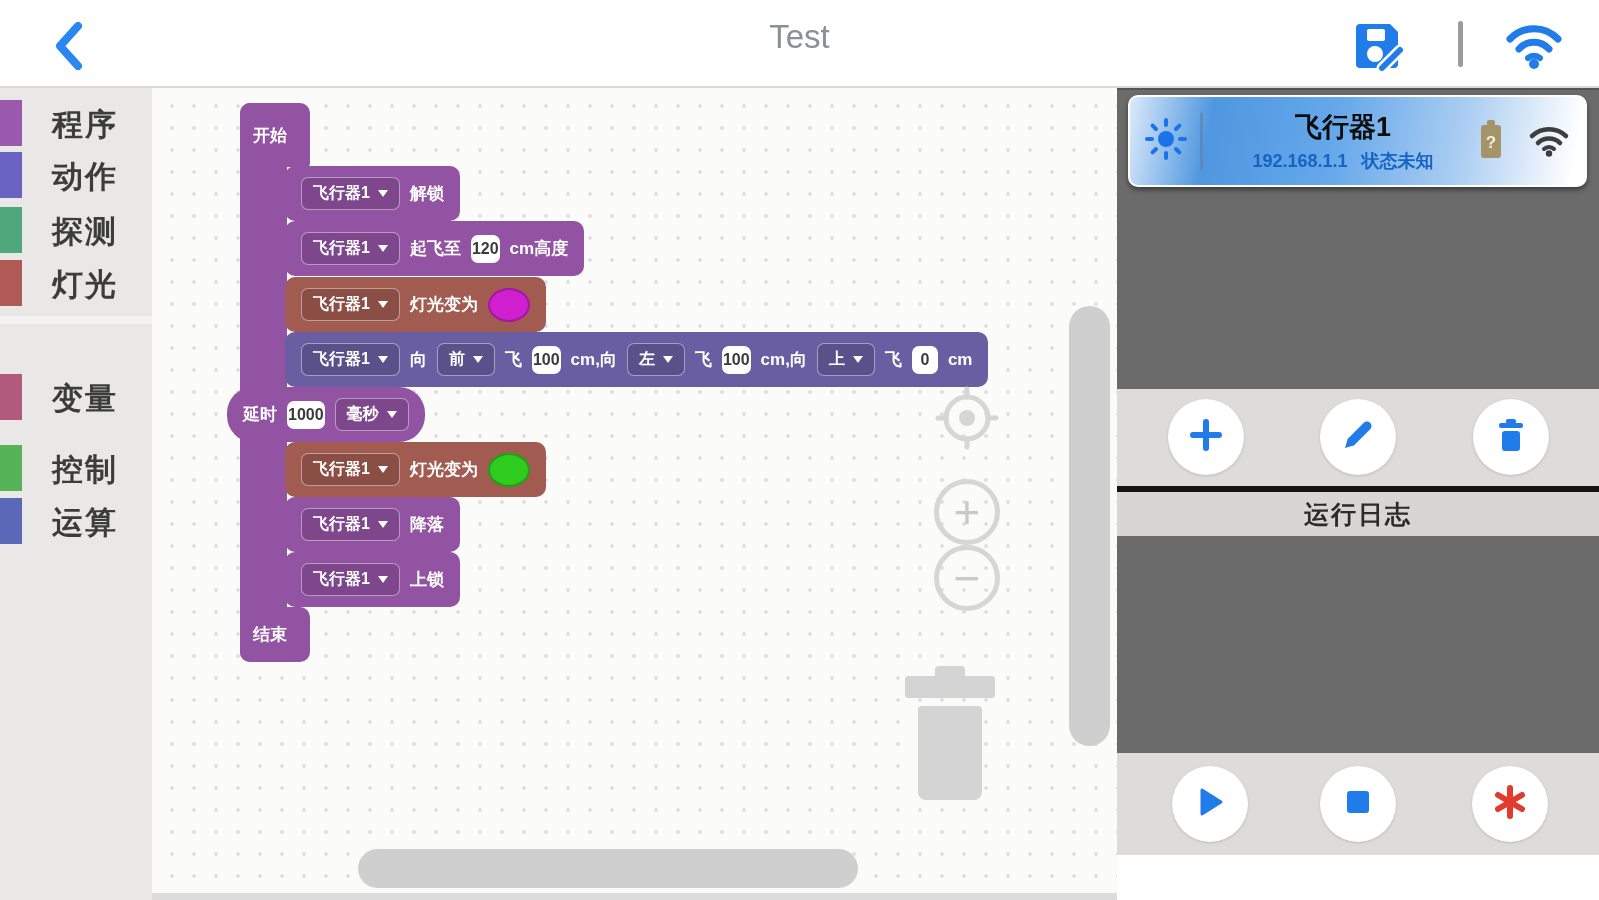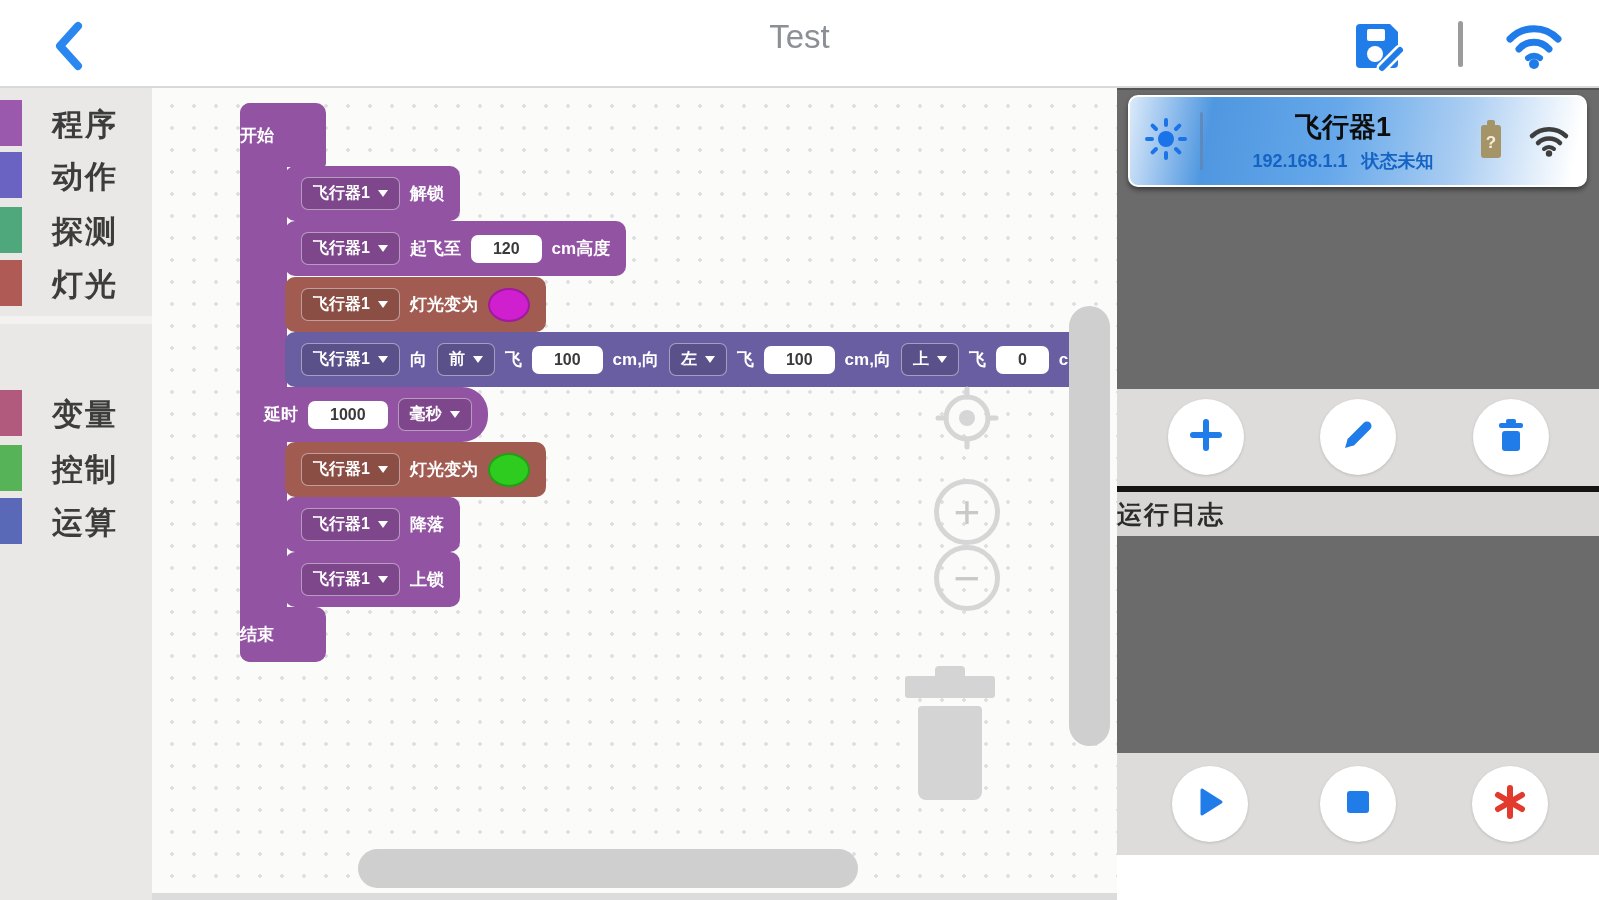--- a/index.html
+++ b/index.html
@@ -24,32 +24,32 @@
   .cat .chip { position:absolute; left:0; top:0; width:22px; height:46px; }
   .cat .lbl { position:absolute; left:52px; top:4px; font-size:31px; font-weight:bold; color:#3c3c3c; letter-spacing:2px; }
   .sidebar-gap { position:absolute; left:0; top:228px; width:152px; height:8px; background:#f3f2f0; }
 
   
   .canvas { position:relative; flex:1; background-color:#fbfbfa;
     background-image:radial-gradient(#e0e0e0 1.6px, transparent 1.8px);
     background-size:22px 22px; background-position:9px 7px; }
 
   .spine { position:absolute; left:88px; top:15px; width:47px; height:559px; background:#9353a3; border-radius:10px 0 0 10px; }
-  .cap { position:absolute; left:88px; width:86px; background:#9353a3; color:#fff; display:flex; align-items:center; padding-left:0; font-size:17px; font-weight:bold; cursor:grab; }
+  .cap { position:absolute; left:88px; width:70px; background:#9353a3; color:#fff; display:flex; align-items:center; padding-left:13px; font-size:17px; font-weight:bold; cursor:grab; }
   .cap.start { top:15px; height:64px; border-radius:10px 10px 4px 0; }
   .cap.end { top:519px; height:55px; border-radius:0 10px 10px 10px; }
 
   .blk { position:absolute; height:55px; display:flex; align-items:center; gap:10px; padding:0 16px; color:#fff; font-weight:bold; font-size:17px; border-radius:10px; cursor:grab; white-space:nowrap; }
   .blk.purple { background:#9353a3; }
   .blk.brown  { background:#a25b51; }
   .blk.indigo { background:#695ea1; }
 
   .dd { display:inline-flex; align-items:center; gap:8px; background:rgba(0,0,0,0.14); border:1px solid rgba(255,255,255,0.45); border-radius:7px; padding:5px 11px; font-size:16px; font-weight:bold; cursor:pointer; }
   .caret { width:0; height:0; border-left:5px solid transparent; border-right:5px solid transparent; border-top:7px solid #fff; }
-  .inp { background:#ffffff; color:#3a3a3a; border-radius:7px; padding:5px 22px; font-size:16px; font-weight:bold; min-width:26px; text-align:center; cursor:text; }
+  .inp { background:#ffffff; color:#3a3a3a; border-radius:7px; padding:5px 1px; font-size:16px; font-weight:bold; min-width:26px; text-align:center; cursor:text; }
   .swatch { width:42px; height:34px; border-radius:50%; border:2px solid rgba(0,0,0,0.22); cursor:pointer; }
 
   
   .ctl { position:absolute; }
   .zoom-circle { width:66px; height:66px; border:5px solid #d6d6d6; border-radius:50%; background:transparent; display:flex; align-items:center; justify-content:center; font-size:46px; color:#c9c9c9; font-weight:400; cursor:pointer; line-height:1; }
   .vscroll { position:absolute; left:917px; top:218px; width:41px; height:440px; background:#cfcfcf; border-radius:22px; cursor:grab; }
   .hscroll { position:absolute; left:206px; top:761px; width:500px; height:39px; background:#cfcfcf; border-radius:20px; cursor:grab; }
   .canvas-trash { position:absolute; left:753px; top:578px; width:90px; height:134px; }
   .trash-bump { position:absolute; left:30px; top:0; width:30px; height:14px; background:#d4d4d4; border-radius:4px 4px 0 0; }
   .trash-lid { position:absolute; left:0; top:10px; width:90px; height:22px; background:#d4d4d4; border-radius:3px; }
@@ -63,21 +63,21 @@
   .device-card { position:absolute; left:11px; top:5px; width:459px; height:92px; border-radius:10px; border:2px solid #fff;
     background:linear-gradient(100deg, #dceafa 0%, #4f97e0 18%, #66a8ea 45%, #aacdf2 72%, #ffffff 97%);
     box-shadow:0 3px 5px rgba(0,0,0,0.45); display:flex; align-items:center; padding:0 14px; cursor:pointer; }
   .card-sep { width:3px; height:58px; background:#5f86b4; border-radius:2px; margin:0 14px 0 12px; opacity:.8; }
   .card-center { flex:1; text-align:center; }
   .card-name { font-size:27px; font-weight:bold; color:#0d0d0d; }
   .card-sub { font-size:18px; font-weight:bold; color:#1564c4; margin-top:4px; }
   .card-sub .gap2 { display:inline-block; width:14px; }
   .band-buttons { position:relative; height:97px; background:#dedcda; }
   .band-blackline { height:6px; background:#141414; }
-  .band-logheader { height:44px; background:#d8d6d4; display:flex; align-items:center; font-size:25px; font-weight:bold; color:#2b2b2b; letter-spacing:2px; }
+  .band-logheader { height:44px; background:#d8d6d4; display:flex; align-items:center; justify-content:center; font-size:25px; font-weight:bold; color:#2b2b2b; letter-spacing:2px; }
   .dark2 { height:217px; background:#6b6b6b; }
   .band-bottom { position:relative; height:102px; background:#dedcda; }
   .circle-btn { position:absolute; width:76px; height:76px; border-radius:50%; background:#ffffff; display:flex; align-items:center; justify-content:center; cursor:pointer; box-shadow:0 1px 3px rgba(0,0,0,0.15); }
 </style>
 </head>
 <body>
 
 <div class="app">
 
   <header class="topbar">
@@ -126,21 +126,21 @@
       </div>
       <div class="cat" style="top:64px">
         <span class="chip" style="background: rgb(107, 99, 193);"></span>
         <span class="lbl">动作</span>
       </div>
       <div class="cat" style="top:172px">
         <span class="chip" style="background: rgb(176, 90, 85);"></span>
         <span class="lbl">灯光</span>
       </div>
       <div class="sidebar-gap"></div>
-      <div class="cat" style="top:302px">
+      <div class="cat" style="top:286px">
         <span class="chip" style="background: rgb(178, 90, 126);"></span>
         <span class="lbl">变量</span>
       </div>
       <div class="cat" style="top:410px">
         <span class="chip" style="background: rgb(90, 104, 184);"></span>
         <span class="lbl">运算</span>
       </div>
       <div class="cat" style="top:357px">
         <span class="chip" style="background: rgb(87, 179, 87);"></span>
         <span class="lbl">控制</span>
@@ -204,21 +204,21 @@
         <span>cm,向</span>
         <span class="dd">
           <span>上</span>
           <span class="caret"></span>
         </span>
         <span>飞</span>
         <span class="inp">0</span>
         <span>cm</span>
       </div>
 
-      <div class="blk purple" style="left:96px; top:299px;border-radius:26px;">
+      <div class="blk purple" style="left:75px; top:299px;border-radius:26px;">
         <span>延时</span>
         <span class="inp">1000</span>
         <span class="dd">
           <span>毫秒</span>
           <span class="caret"></span>
         </span>
       </div>
 
       <div class="blk brown" style="left:133px; top:354px;">
         <span class="dd">

